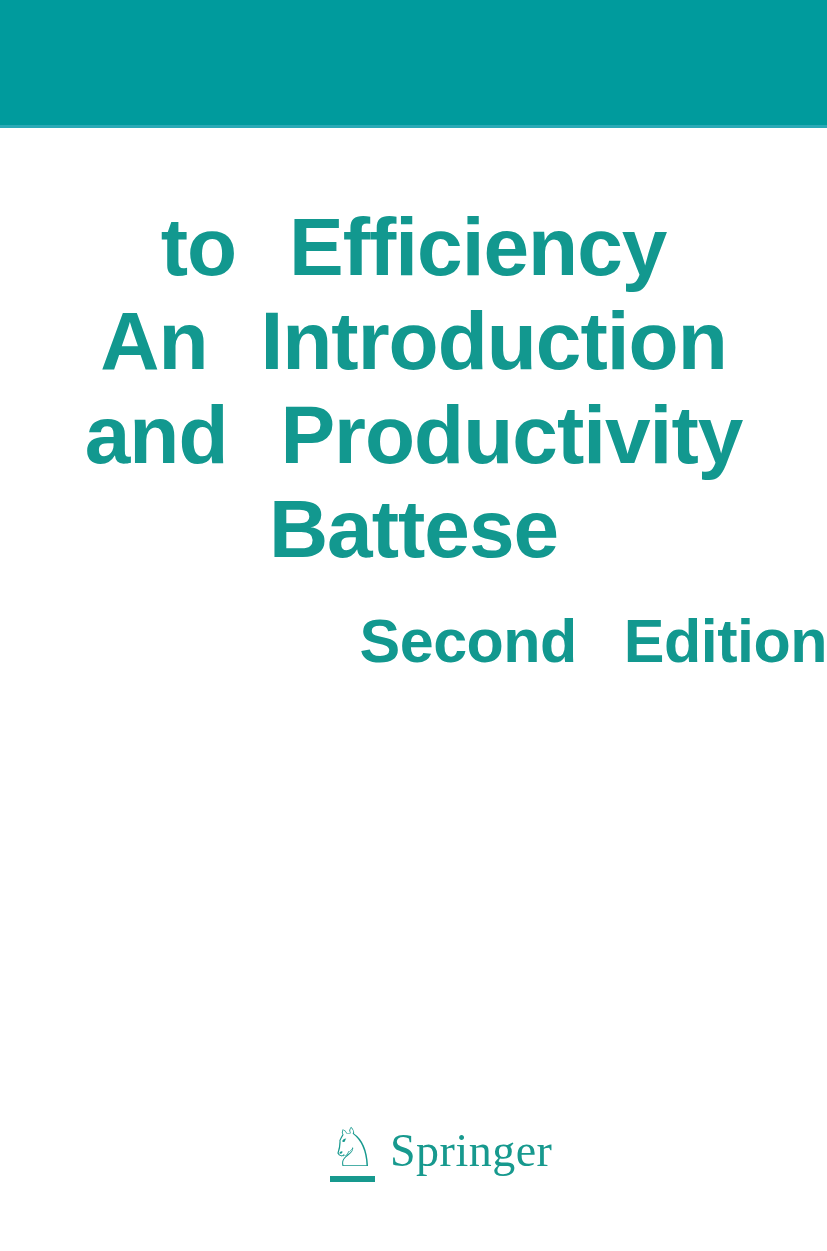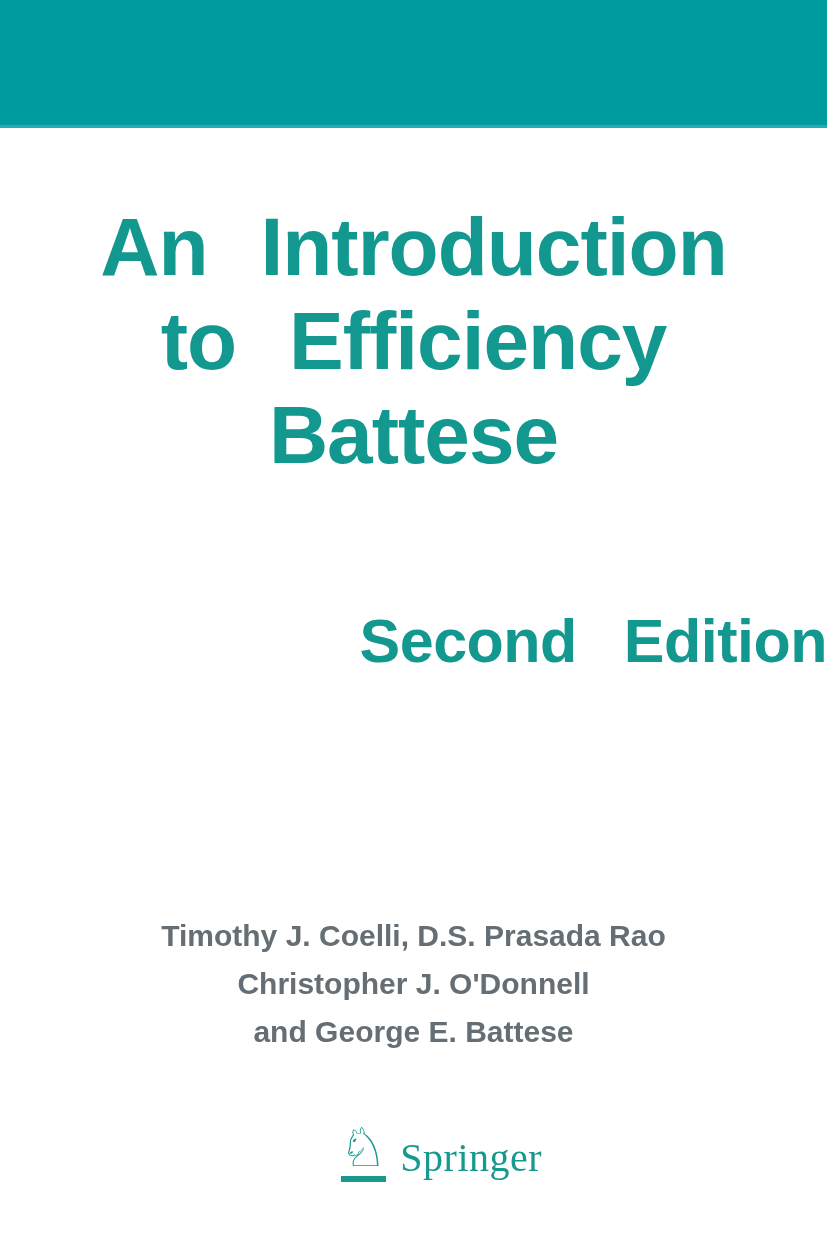--- a/index.html
+++ b/index.html
@@ -78,47 +78,43 @@
     color: var(--publisher-text, #17998E);
   }
   .horse-bar {
     width: 45px;
     height: 6px;
     margin-top: 4px;
     background: var(--publisher-text, #17998E);
   }
   .publisher-name {
     font-family: "Liberation Serif", serif;
-    font-size: 40px;
+    font-size: 46px;
     line-height: 46px;
     margin-left: 13px;
-    margin-top: 11px;
+    margin-top: 4px;
     letter-spacing: 0.5px;
   }
 </style>
 </head>
 <body>
 
 <div class="cover">
 
   <div class="top-band"></div>
 
   <div class="title-block">
+    <div>to Efficiency</div>
     <div>An Introduction</div>
-    <div>to Efficiency</div>
+    <div>and Productivity</div>
     <div>Battese</div>
   </div>
 
   <div class="edition-line">Second Edition</div>
 
-  <div class="authors-block">
-    <div>Timothy J. Coelli, D.S. Prasada Rao</div>
-    <div>Christopher J. O'Donnell</div>
-    <div>and George E. Battese</div>
-  </div>
 
   <div class="publisher-row">
     <div class="horse-mark">
       <span class="horse-glyph">♘</span>
       <span class="horse-bar"></span>
     </div>
     <span class="publisher-name">Springer</span>
   </div>
 
 </div>

